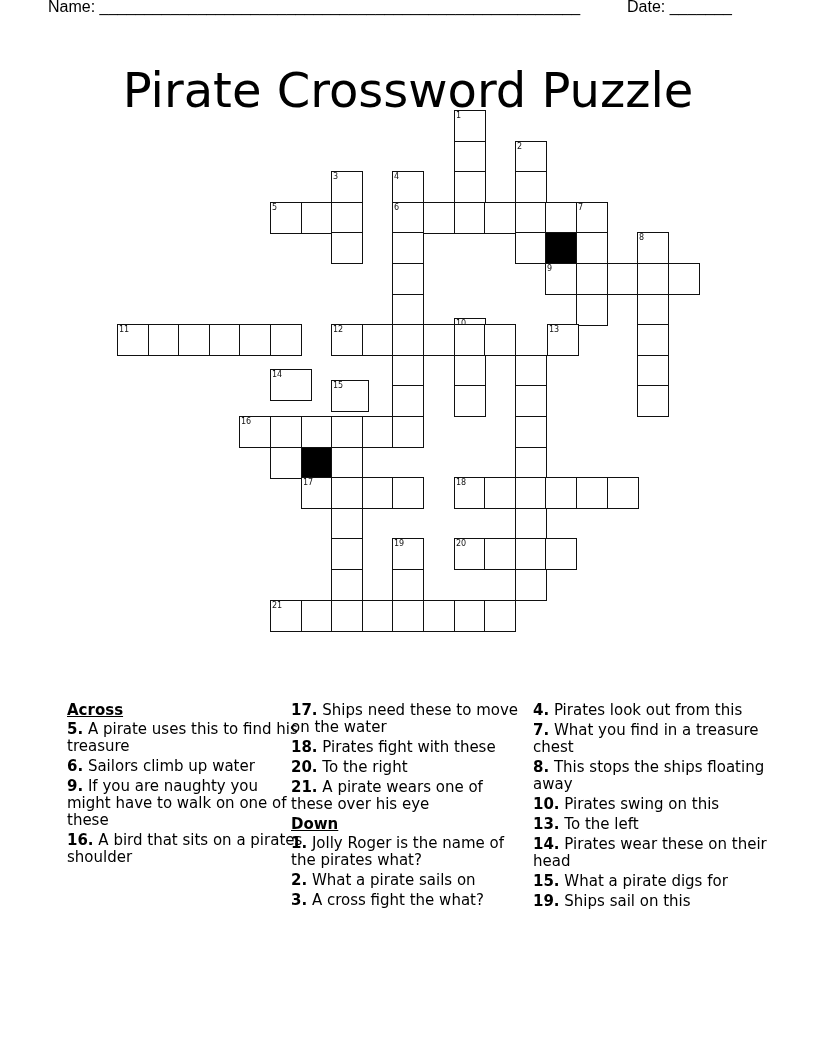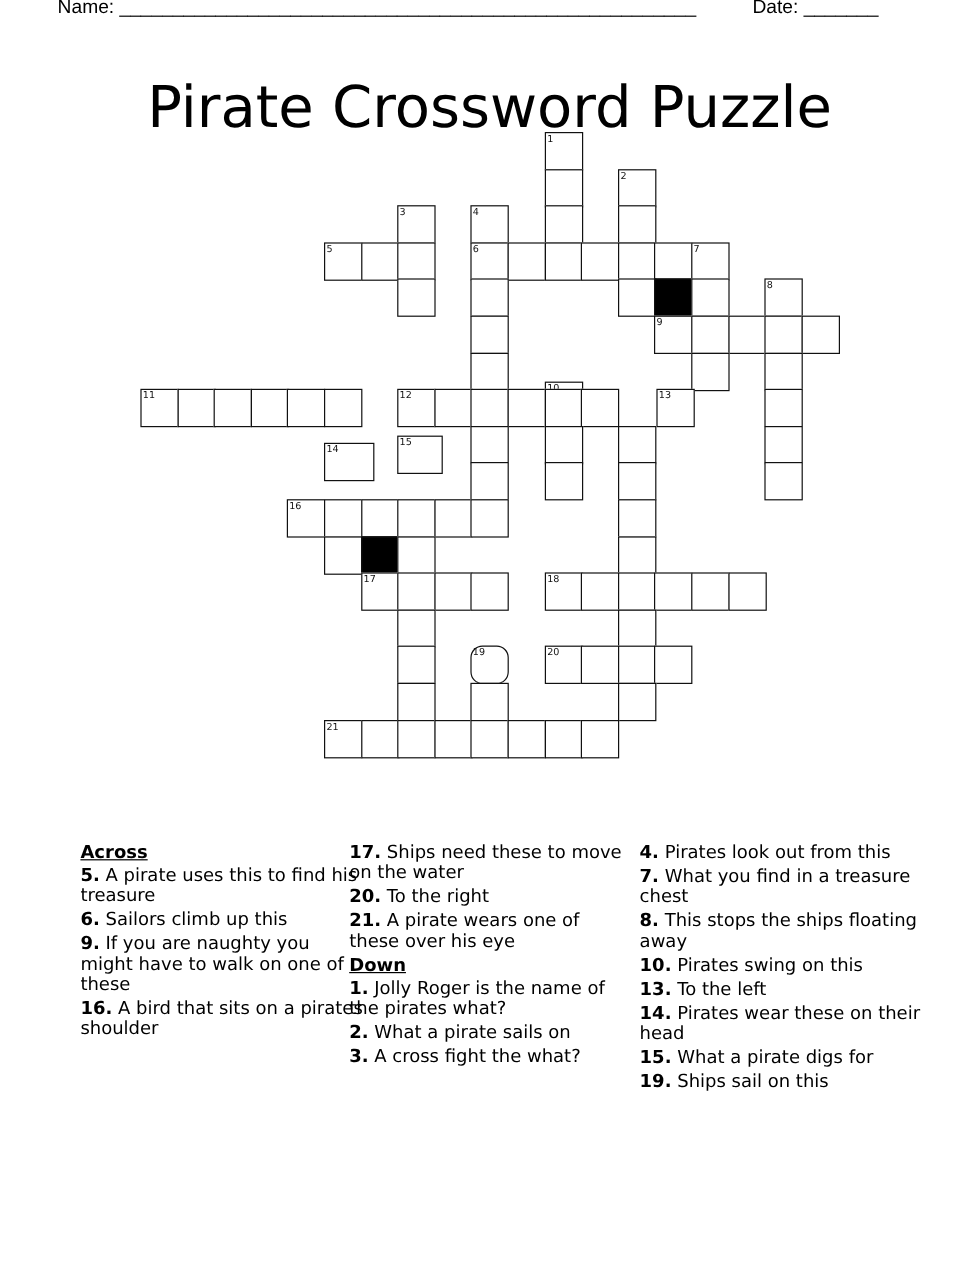--- a/index.html
+++ b/index.html
@@ -104,21 +104,21 @@
       <span class="num">13</span>
     </div>
     <div class="cell" style="left: 637px; top: 324px;"></div>
     <div class="cell" style="left: 392px; top: 355px;"></div>
     <div class="cell" style="left: 454px; top: 355px;"></div>
     <div class="cell" style="left: 515px; top: 355px;"></div>
     <div class="cell" style="left: 637px; top: 355px;"></div>
     <div class="cell" style="left: 270px; top: 369px; padding-left: 40px;">
       <span class="num">14</span>
     </div>
-    <div class="cell" style="left: 331px; top: 363px; padding-left: 36px;">
+    <div class="cell" style="left: 331px; top: 380px; padding-left: 36px;">
       <span class="num">15</span>
     </div>
     <div class="cell" style="left: 392px; top: 385px;"></div>
     <div class="cell" style="left: 454px; top: 385px;"></div>
     <div class="cell" style="left: 515px; top: 385px;"></div>
     <div class="cell" style="left: 637px; top: 385px;"></div>
     <div class="cell" style="left: 239px; top: 416px;">
       <span class="num">16</span>
     </div>
     <div class="cell" style="left: 270px; top: 416px;"></div>
@@ -141,21 +141,21 @@
       <span class="num">18</span>
     </div>
     <div class="cell" style="left: 484px; top: 477px;"></div>
     <div class="cell" style="left: 515px; top: 477px;"></div>
     <div class="cell" style="left: 545px; top: 477px;"></div>
     <div class="cell" style="left: 576px; top: 477px;"></div>
     <div class="cell" style="left: 607px; top: 477px;"></div>
     <div class="cell" style="left: 331px; top: 508px;"></div>
     <div class="cell" style="left: 515px; top: 508px;"></div>
     <div class="cell" style="left: 331px; top: 538px;"></div>
-    <div class="cell" style="left: 392px; top: 538px; border-radius: 10px;">
+    <div class="cell" style="left: 392px; top: 538px;">
       <span class="num">19</span>
     </div>
     <div class="cell" style="left: 454px; top: 538px;">
       <span class="num">20</span>
     </div>
     <div class="cell" style="left: 484px; top: 538px;"></div>
     <div class="cell" style="left: 515px; top: 538px;"></div>
     <div class="cell" style="left: 545px; top: 538px;"></div>
     <div class="cell" style="left: 331px; top: 569px;"></div>
     <div class="cell" style="left: 392px; top: 569px;"></div>
@@ -168,26 +168,27 @@
     <div class="cell" style="left: 362px; top: 600px;"></div>
     <div class="cell" style="left: 392px; top: 600px;"></div>
     <div class="cell" style="left: 423px; top: 600px;"></div>
     <div class="cell" style="left: 454px; top: 600px;"></div>
     <div class="cell" style="left: 484px; top: 600px;"></div>
   </div>
 
 <div class="clues col1">
     <div class="sect">Across</div>
     <div class="clue"><b>5.</b><span> A pirate uses this to find his treasure</span></div>
-    <div class="clue"><b>6.</b><span> Sailors climb up this</span></div>
+    <div class="clue"><b>6.</b><span> Sailors climb up water</span></div>
     <div class="clue"><b>9.</b><span> If you are naughty you might have to walk on one of these</span></div>
     <div class="clue"><b>16.</b><span> A bird that sits on a pirates shoulder</span></div>
   </div>
 <div class="clues col2">
     <div class="clue"><b>17.</b><span> Ships need these to move on the water</span></div>
+    <div class="clue"><b>18.</b><span> Pirates fight with these</span></div>
     <div class="clue"><b>20.</b><span> To the right</span></div>
     <div class="clue"><b>21.</b><span> A pirate wears one of these over his eye</span></div>
     <div class="sect">Down</div>
     <div class="clue"><b>1.</b><span> Jolly Roger is the name of the pirates what?</span></div>
     <div class="clue"><b>2.</b><span> What a pirate sails on</span></div>
     <div class="clue"><b>3.</b><span> A cross fight the what?</span></div>
   </div>
 <div class="clues col3">
     <div class="clue"><b>4.</b><span> Pirates look out from this</span></div>
     <div class="clue"><b>7.</b><span> What you find in a treasure chest</span></div>

